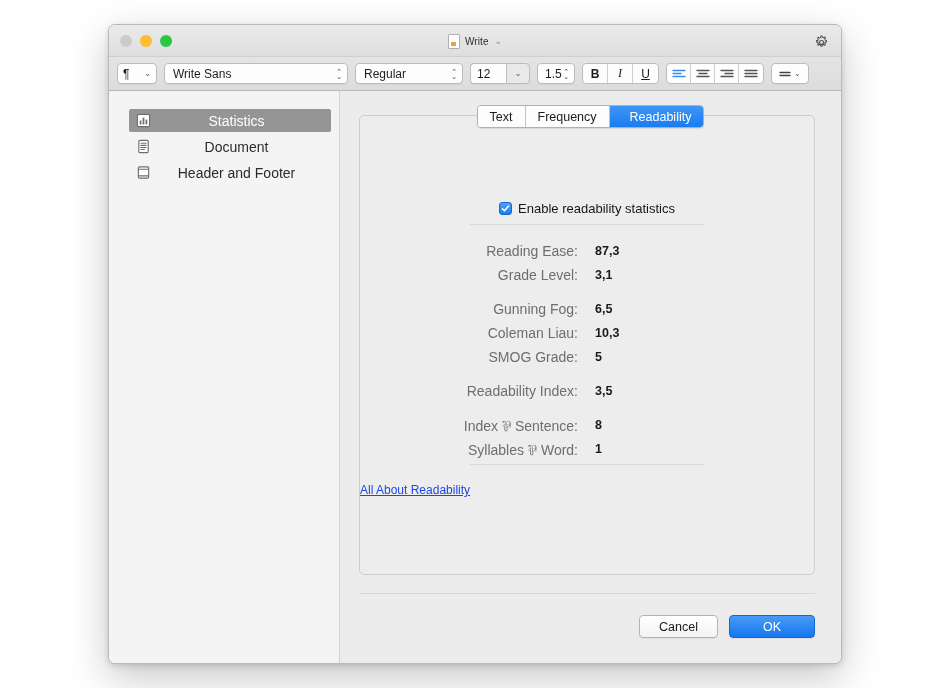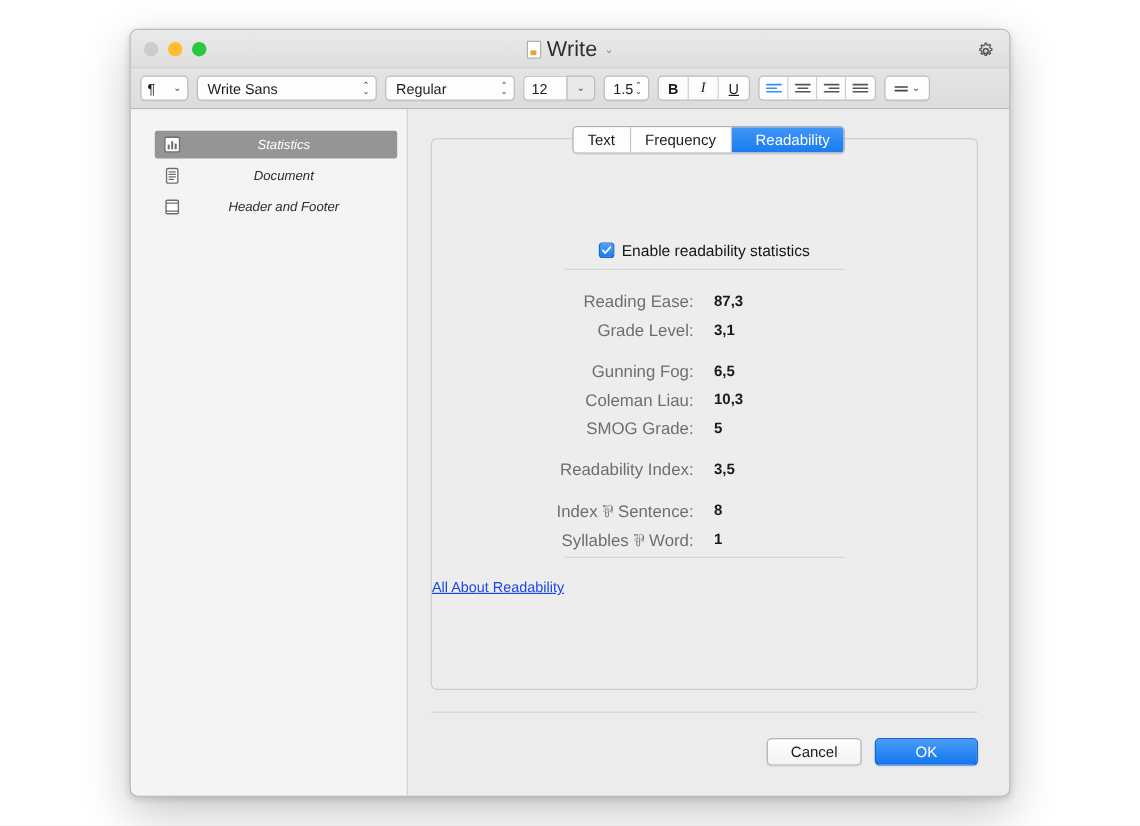--- a/index.html
+++ b/index.html
@@ -61,21 +61,21 @@
     position: relative;
   }
   .doc-icon::after {
     content: "";
     position: absolute;
     left: 2px; bottom: 2px;
     width: 5px; height: 4px;
     background: #e8a33d;
   }
   .title-text {
-    font-size: 18px;
+    font-size: 10px;
     color: #2e2e2e;
     letter-spacing: .1px;
   }
   .title-chev {
     font-size: 9px;
     color: #8a8a8a;
     margin-left: 1px;
   }
   .gear-btn {
     position: absolute;
@@ -113,21 +113,21 @@
   .combo { padding: 0 20px 0 8px; }
   .combo .stepper {
     position: absolute;
     right: 5px; top: 50%;
     transform: translateY(-50%);
     display: flex; flex-direction: column;
     line-height: 5px;
     font-size: 7px;
     color: #3a3a3a;
   }
-  .font-combo   { width: 150px; text-align: center; }
+  .font-combo   { width: 184px; text-align: center; }
   .style-combo  { width: 108px; }
   .size-box     { width: 36px; padding: 0 6px; border-radius: 4px 0 0 4px; border-right: none;}
   .size-arrow   { width: 24px; justify-content:center; border-radius: 0 4px 4px 0; background:#e9e9e9;}
   .line-combo   { width: 38px; padding: 0 18px 0 7px; }
 
   .seg {
     height: 21px;
     display: flex;
     border: 1px solid #bcbcbc;
     border-radius: 4px;
@@ -171,24 +171,23 @@
   }
   .side-item.selected { background: #959595; }
   .side-icon {
     width: 17px; height: 17px;
     flex: 0 0 17px;
     display: flex; align-items: center; justify-content: center;
   }
   .side-label {
     flex: 1;
     text-align: center;
-    font-size: 11px;
+    font-size: 14px;
     color: #2b2b2b;
     padding-right: 10px;
-    font-style: italic;
   }
   .side-item.selected .side-label { color: #ffffff; }
 
   
   .content {
     flex: 1;
     background: #ececec;
     position: relative;
   }
   .tabbar {

